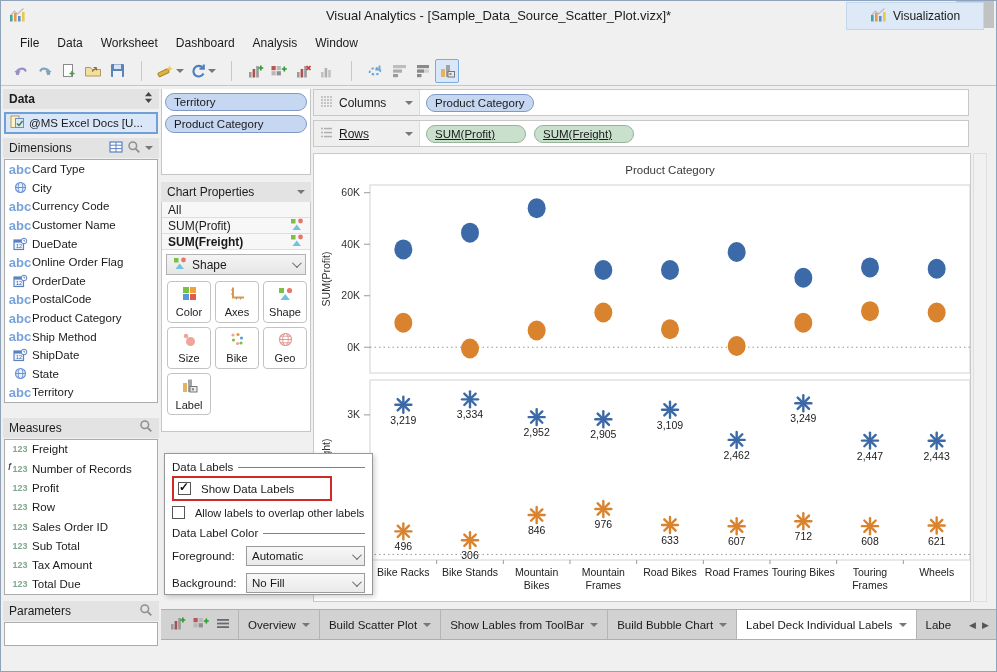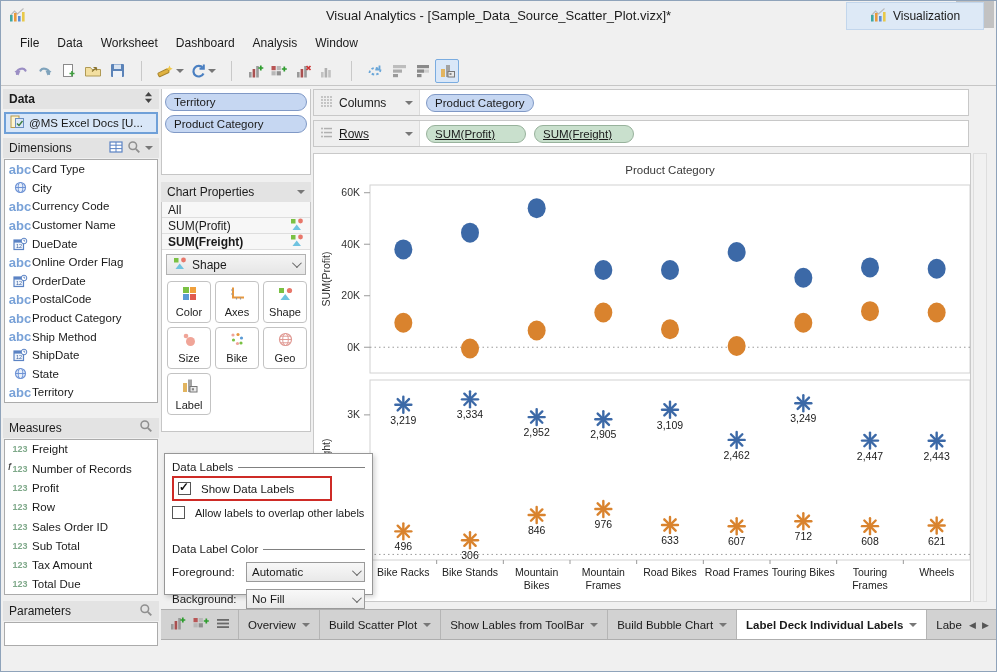--- a/index.html
+++ b/index.html
@@ -87,21 +87,21 @@
 
   
   #chart-box { position:absolute; left:312px; top:152px; width:658px; height:449px; background:#fff; border:1px solid #c9c9c9; }
   #scroll-strip { position:absolute; left:972px; top:152px; width:14px; height:449px; background:#f1f1f1; border:1px solid #dedede; }
 
   
   #tabbar { position:absolute; left:160px; top:608px; width:837px; height:31px; background:#d2d2d2; border-top:1px solid #aeaeae; border-bottom:1px solid #aeaeae; display:flex; align-items:stretch; overflow:hidden; }
   #tab-icons { display:flex; align-items:center; gap:6px; padding:0 8px; flex:none; }
   .tab { display:flex; align-items:center; gap:6px; padding:0 9px; border-right:1px solid #b5b5b5; font-size:11.5px; white-space:nowrap; flex:none; color:#1a1a1a; }
   .tab:first-of-type { border-left:1px solid #b5b5b5; }
-  .tab.active { background:#fff; font-weight:bold; }
+  .tab.active { background:#fff; font-weight:normal; }
   .tab.truncated { max-width:40px; overflow:hidden; border-right:none; }
   #tab-nav { position:absolute; right:0; top:608px; height:31px; width:34px; background:#d2d2d2; border-top:1px solid #aeaeae; border-bottom:1px solid #aeaeae; display:flex; align-items:center; justify-content:center; gap:6px; color:#555; font-size:9px; z-index:5; }
 </style>
 </head>
 <body>
 
 <div id="window">
 
   <div id="titlebar">
     <span id="app-icon"><svg width="17" height="15">
@@ -825,21 +825,21 @@
     <div id="red-box" style="border-color: rgb(206, 43, 38);">
       <div class="chk-row">
         <span class="checkbox checked" id="chk-show"></span>
         <span>Show Data Labels</span>
       </div>
     </div>
     <div class="chk-row" style="font-size:11px">
       <span class="checkbox" id="chk-overlap"></span>
       <span>Allow labels to overlap other labels</span>
     </div>
-    <div class="grp" style="margin-top:22px">
+    <div class="grp" style="margin-top:6px">
         <span>Data Label Color</span>
         <span class="line"></span>
       </div>
     <div class="sel-row">
       <span class="sel-label">Foreground:</span>
       <div class="dropdown">
         <span>Automatic</span>
         <span class="sp"></span>
           <span class="chev"></span>
       </div>

